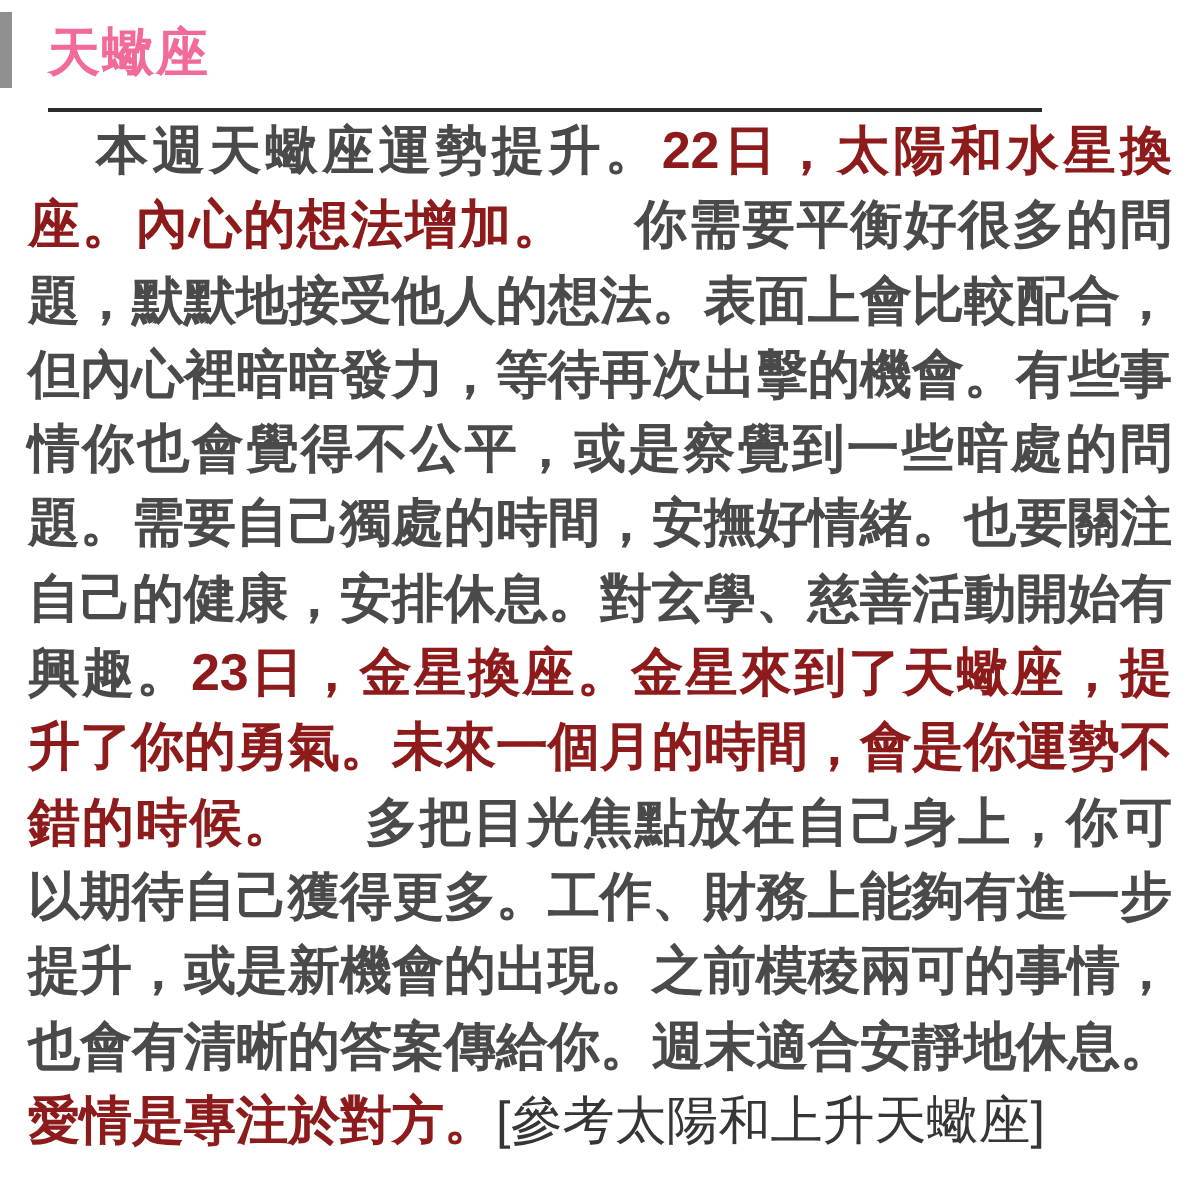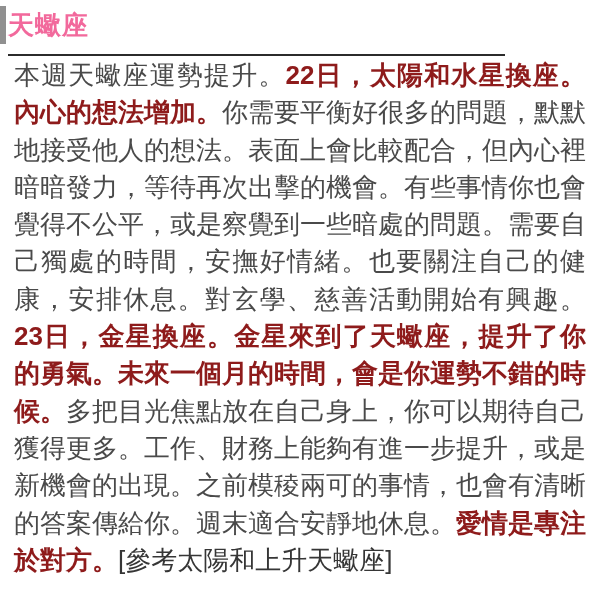--- a/index.html
+++ b/index.html
@@ -10,22 +10,21 @@
     }
     .page {
       position: relative;
       width: 600px;
       height: 596px;
       background: var(--bg, #ffffff);
       overflow: hidden;
     }
     .header {
       position: relative;
-      padding: 9px 0 0 8px;
-      font-family: Liberation Serif, serif;
+      padding: 9px 0 0 24px;
     }
     .accent-bar {
       position: absolute;
       left: 0;
       top: 6px;
       width: 6px;
       height: 38px;
       background: var(--bar, #909090);
     }
     .page-title {
@@ -45,22 +44,23 @@
     .body-text {
       margin: 1px 0 0 0;
       padding: 0 14px;
       font-size: 26px;
       line-height: 37.3px;
       text-align: justify;
       color: var(--text, #4a4a4a);
       letter-spacing: 0px;
     }
     .seg-regular {
-      font-weight: normal;
+      font-weight: bold;
       color: var(--text, #4a4a4a);
+      margin-left: 34px;
     }
     .seg-highlight {
       font-weight: bold;
       color: var(--highlight, #8e1b1b);
     }
     .seg-note {
       font-weight: normal;
       color: var(--note, #363636);
     }
   </style>

